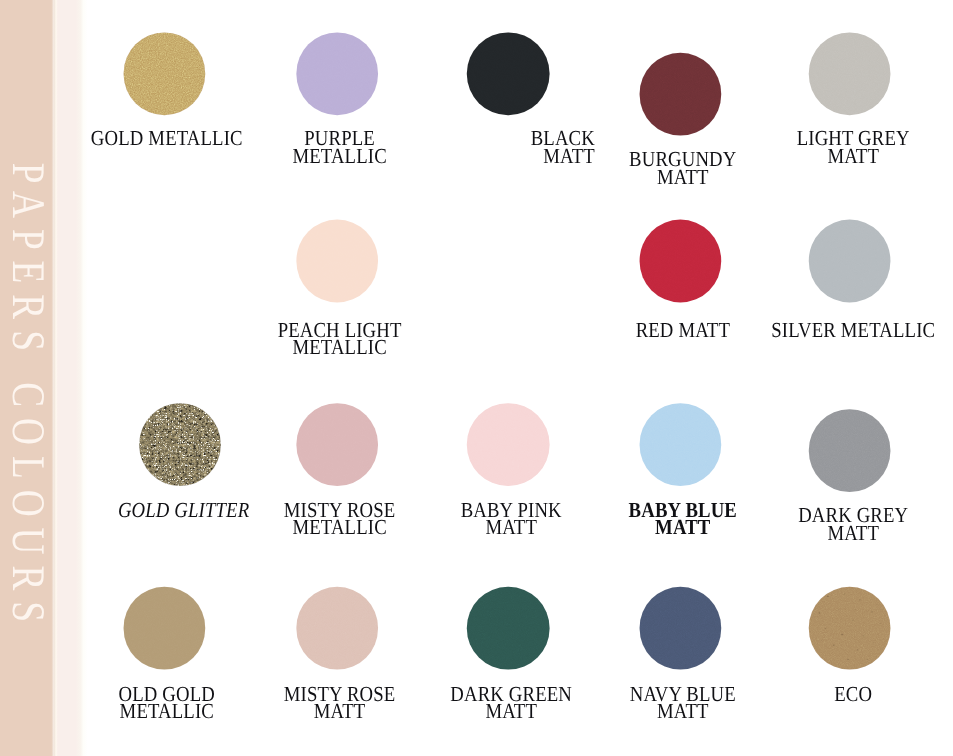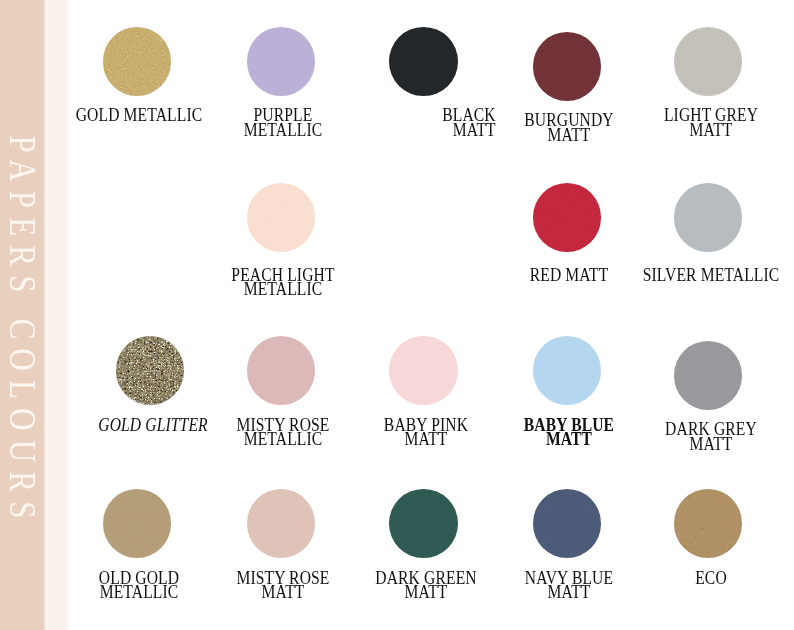--- a/index.html
+++ b/index.html
@@ -131,21 +131,21 @@
         <div class="disc" style="background: rgb(34, 38, 41);">
           <svg class="tex" viewBox="0 0 75 75" preserveAspectRatio="none" style="mix-blend-mode: overlay; opacity: 0.13;">
             <rect width="75" height="75" filter="url(#fx-grain-paper)"></rect>
           </svg>
         </div>
         <div class="lbl" style="top: 81px;">
           <span class="l1">BLACK</span>
           <span class="l2">MATT</span>
         </div>
       </div>
-      <div class="cell" style="left: 566.8px; top: 32px;">
+      <div class="cell" style="left: 566.8px; top: 44px;">
         <div class="disc" style="background: rgb(110, 49, 54);">
           <svg class="tex" viewBox="0 0 75 75" preserveAspectRatio="none" style="mix-blend-mode: overlay; opacity: 0.13;">
             <rect width="75" height="75" filter="url(#fx-grain-paper)"></rect>
           </svg>
         </div>
         <div class="lbl" style="top: 81px;">
           <span class="l1">BURGUNDY</span>
           <span class="l2">MATT</span>
         </div>
       </div>

